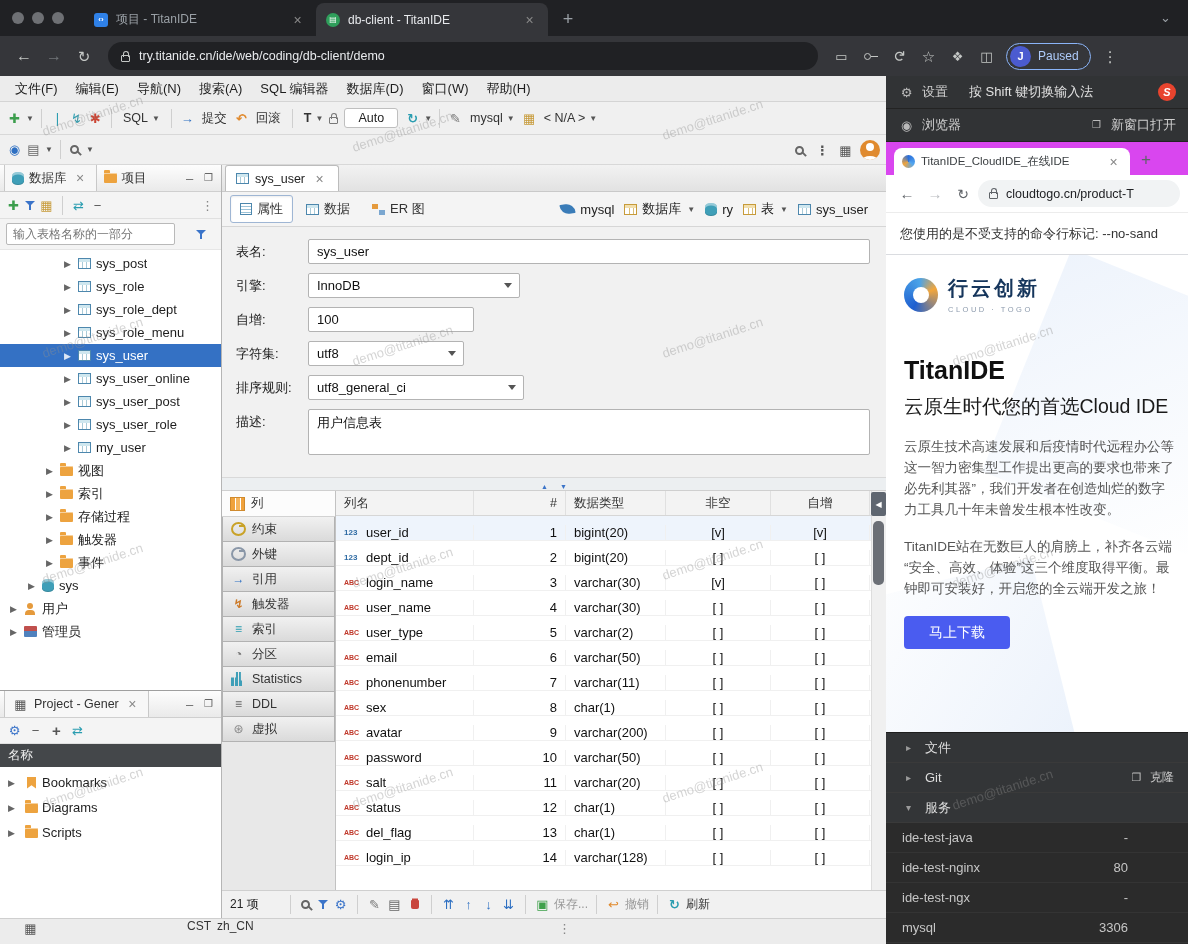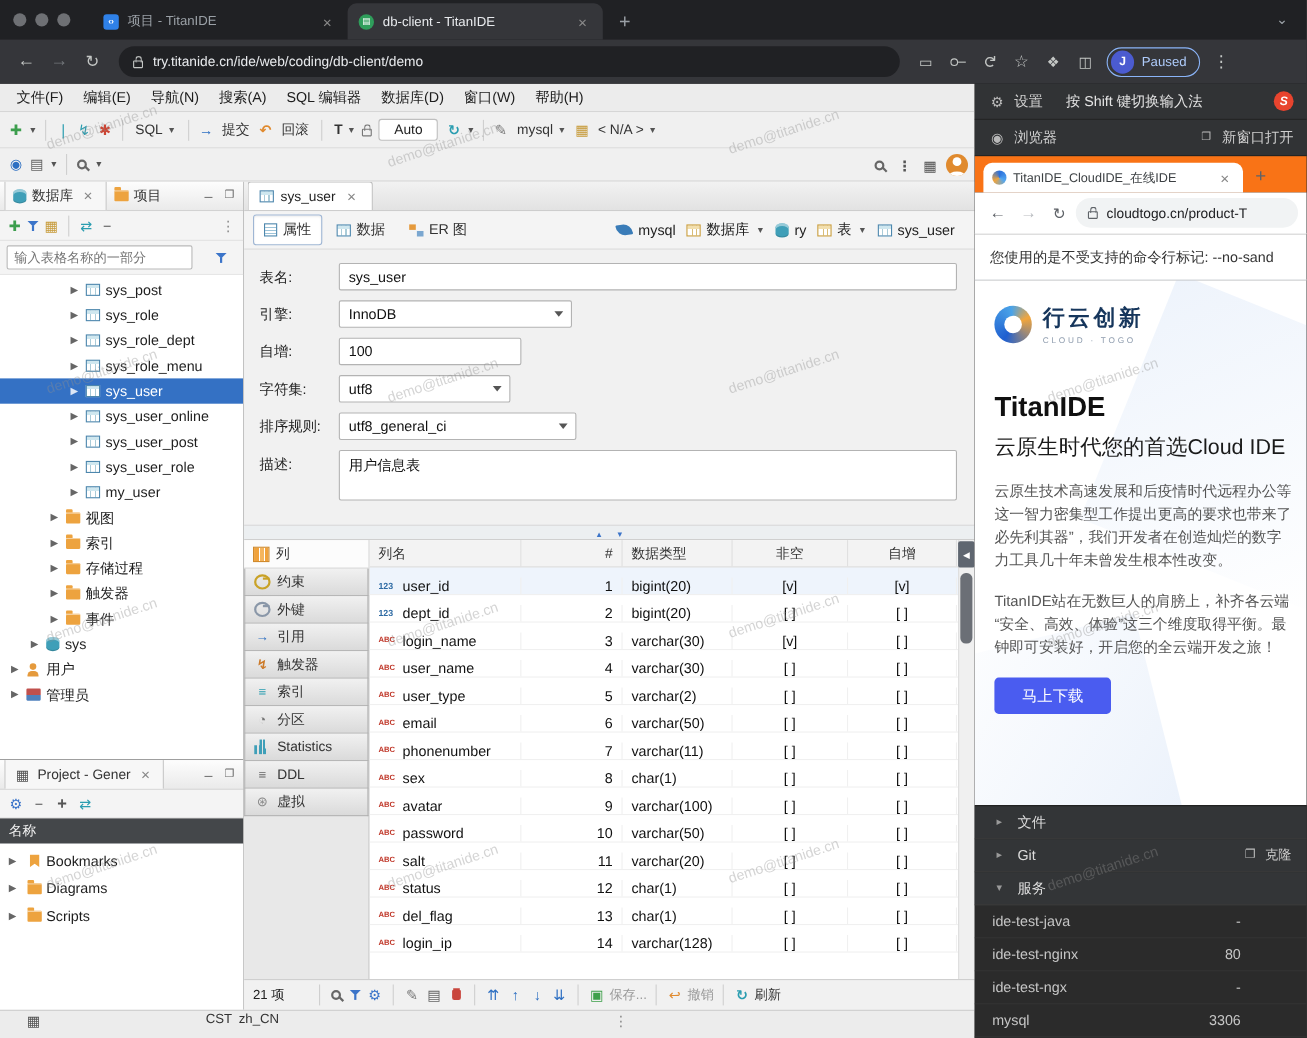--- a/index.html
+++ b/index.html
@@ -206,21 +206,21 @@
 .sb-cst{margin-left:148px}
 .sb-loc{margin-left:6px}
 .sb-dots{position:absolute;left:556px}
 
 .ide{position:absolute;left:886px;top:76px;width:302px;height:868px;background:#2b2b2b;overflow:hidden}
 .idebar{height:33px;background:#313335;border-bottom:1px solid #232323;display:flex;align-items:center;padding:0 12px;gap:7px;color:#cfcfcf;font-size:13px}
 .idebar .iright{margin-left:auto;display:flex;align-items:center;gap:6px}
 .imehint{margin-left:14px;color:#e3e3e3}
 .sogou{width:18px;height:18px;border-radius:50%;background:#e8442e;color:#fff;font-weight:bold;font-size:11px;font-style:italic;display:flex;align-items:center;justify-content:center}
 .sogou::before{content:"S"}
-.cbtabs{height:33px;background:#f97316;display:flex;align-items:flex-end;padding:0 8px;gap:4px}
+.cbtabs{height:33px;background:#d946ef;display:flex;align-items:flex-end;padding:0 8px;gap:4px}
 .cbtab{height:27px;background:#fff;border-radius:8px 8px 0 0;display:flex;align-items:center;gap:6px;padding:0 8px;width:236px;font-size:11.5px;color:#3c4043}
 .cbtab .title{flex:1;white-space:nowrap;overflow:hidden}
 .cbfav{width:13px;height:13px;border-radius:50%;background:conic-gradient(#2a6fdb,#53a7f0,#f0a43c,#2a6fdb);flex:none}
 .cbplus{width:24px;height:24px;display:flex;align-items:center;justify-content:center;margin-bottom:3px}
 .cbplus::before{content:"+";color:#5f6368;font-size:17px}
 .cbnav{height:38px;background:#fff;display:flex;align-items:center;padding:0 8px;gap:2px;border-bottom:1px solid #ececec}
 .cnavbtn{width:26px;height:26px;display:flex;align-items:center;justify-content:center}
 .cpill{flex:1;height:27px;background:#f1f3f4;border-radius:14px;display:flex;align-items:center;gap:8px;padding:0 11px;overflow:hidden}
 .curl{font-size:12.5px;color:#202124;white-space:nowrap}
 .warn{height:42px;background:#fff;border-bottom:1px solid #dadce0;display:flex;align-items:center;padding:0 14px;font-size:13px;color:#333;white-space:nowrap;overflow:hidden}
@@ -805,21 +805,21 @@
                 <span class="cell col-nn">[ ]</span>
                 <span class="cell col-ai">[ ]</span>
               </div>
 
               <div class="drow">
                 <span class="cell col-name">
                   <span class="dnic i-abc"></span>
                   <span>avatar</span>
                 </span>
                 <span class="cell col-num">9</span>
-                <span class="cell col-type">varchar(100)</span>
+                <span class="cell col-type">varchar(200)</span>
                 <span class="cell col-nn">[ ]</span>
                 <span class="cell col-ai">[ ]</span>
               </div>
 
               <div class="drow">
                 <span class="cell col-name">
                   <span class="dnic i-abc"></span>
                   <span>password</span>
                 </span>
                 <span class="cell col-num">10</span>

